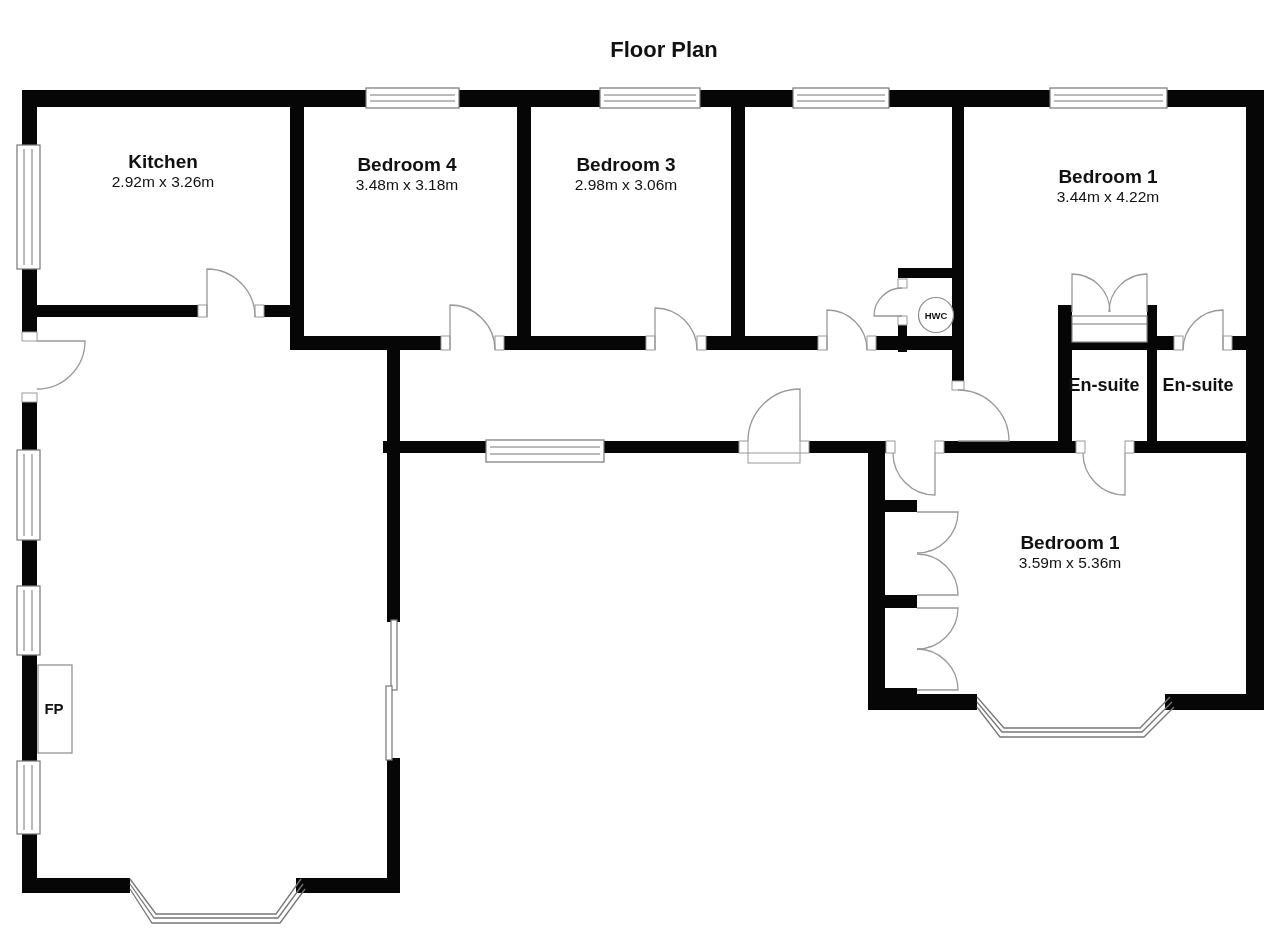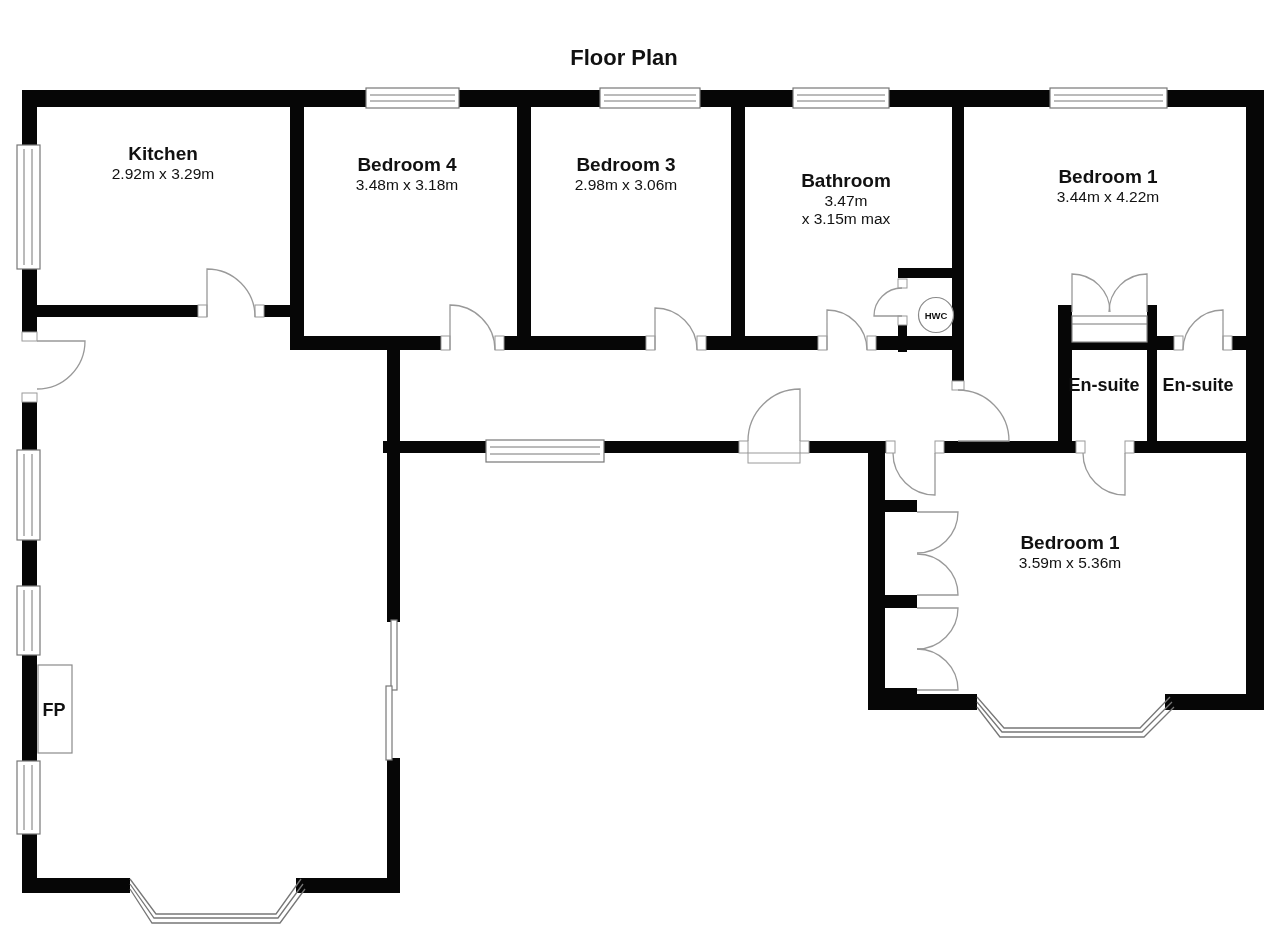--- a/index.html
+++ b/index.html
@@ -8,21 +8,21 @@
     font-family:"Liberation Sans","DejaVu Sans",sans-serif;color:#111111;
     overflow:hidden;
   }
   .plan svg{position:absolute;left:0;top:0;}
   .lbl{position:absolute;transform:translateX(-50%);text-align:center;white-space:nowrap;}
   .lbl .rname{font-weight:700;font-size:19px;line-height:22px;}
   .lbl .rdim{font-weight:400;font-size:15.5px;line-height:18px;}
   .lbl.small .rname{font-size:18px;}
   .title{position:absolute;transform:translateX(-50%);font-weight:700;font-size:22px;white-space:nowrap;}
   .marker{position:absolute;font-weight:700;white-space:nowrap;}
-  .marker.fp{font-size:18px;transform:translateX(-50%);}
+  .marker.fp{font-size:15px;transform:translateX(-50%);}
   .marker.hwc{font-size:9.5px;transform:translate(-50%,-50%);}
   .wall{fill:#060606;stroke:none;}
   .df{fill:#ffffff;stroke:#9a9a9a;stroke-width:1;}
   .door{fill:none;stroke:#999999;stroke-width:1.3;}
   .win{fill:#ffffff;stroke:#777777;stroke-width:1.2;}
   .winline{stroke:#777777;stroke-width:1;}
   .bay{fill:none;stroke:#777777;stroke-width:1.3;}
   .fixture{fill:#ffffff;stroke:#8a8a8a;stroke-width:1.2;}
 </style>
 </head>
@@ -204,42 +204,37 @@
     <g>
       <rect class="fixture" x="38" y="665" width="34" height="88"></rect>
       <g>
         <rect class="fixture" x="1072" y="316" width="75" height="26"></rect>
         <line class="winline" x1="1072" y1="324" x2="1147" y2="324"></line>
       </g>
       <circle class="fixture" cx="936" cy="315" r="17.5"></circle>
     </g>
   </svg>
 
-  <div class="title" style="left:624px;top:37px;margin-top:8px;">Floor Plan</div>
-
-  <div class="lbl" style="left:163px;top:143px;">
+  <div class="title" style="left:664px;top:37px;">Floor Plan</div>
+
+  <div class="lbl" style="left:163px;top:151px;">
     <div class="rname">Kitchen</div>
-    <div class="rdim">2.92m x 3.29m</div>
+    <div class="rdim">2.92m x 3.26m</div>
   </div>
 
   <div class="lbl" style="left:407px;top:154px;">
     <div class="rname">Bedroom 4</div>
     <div class="rdim">3.48m x 3.18m</div>
   </div>
 
   <div class="lbl" style="left:626px;top:154px;">
     <div class="rname">Bedroom 3</div>
     <div class="rdim">2.98m x 3.06m</div>
   </div>
 
-  <div class="lbl" style="left:846px;top:170px;">
-    <div class="rname">Bathroom</div>
-    <div class="rdim">3.47m</div>
-    <div class="rdim">x 3.15m max</div>
-  </div>
 
   <div class="lbl" style="left:1108px;top:166px;">
     <div class="rname">Bedroom 1</div>
     <div class="rdim">3.44m x 4.22m</div>
   </div>
 
 
   <div class="lbl small" style="left:1104px;top:374px;">
     <div class="rname">En-suite</div>
   </div>

